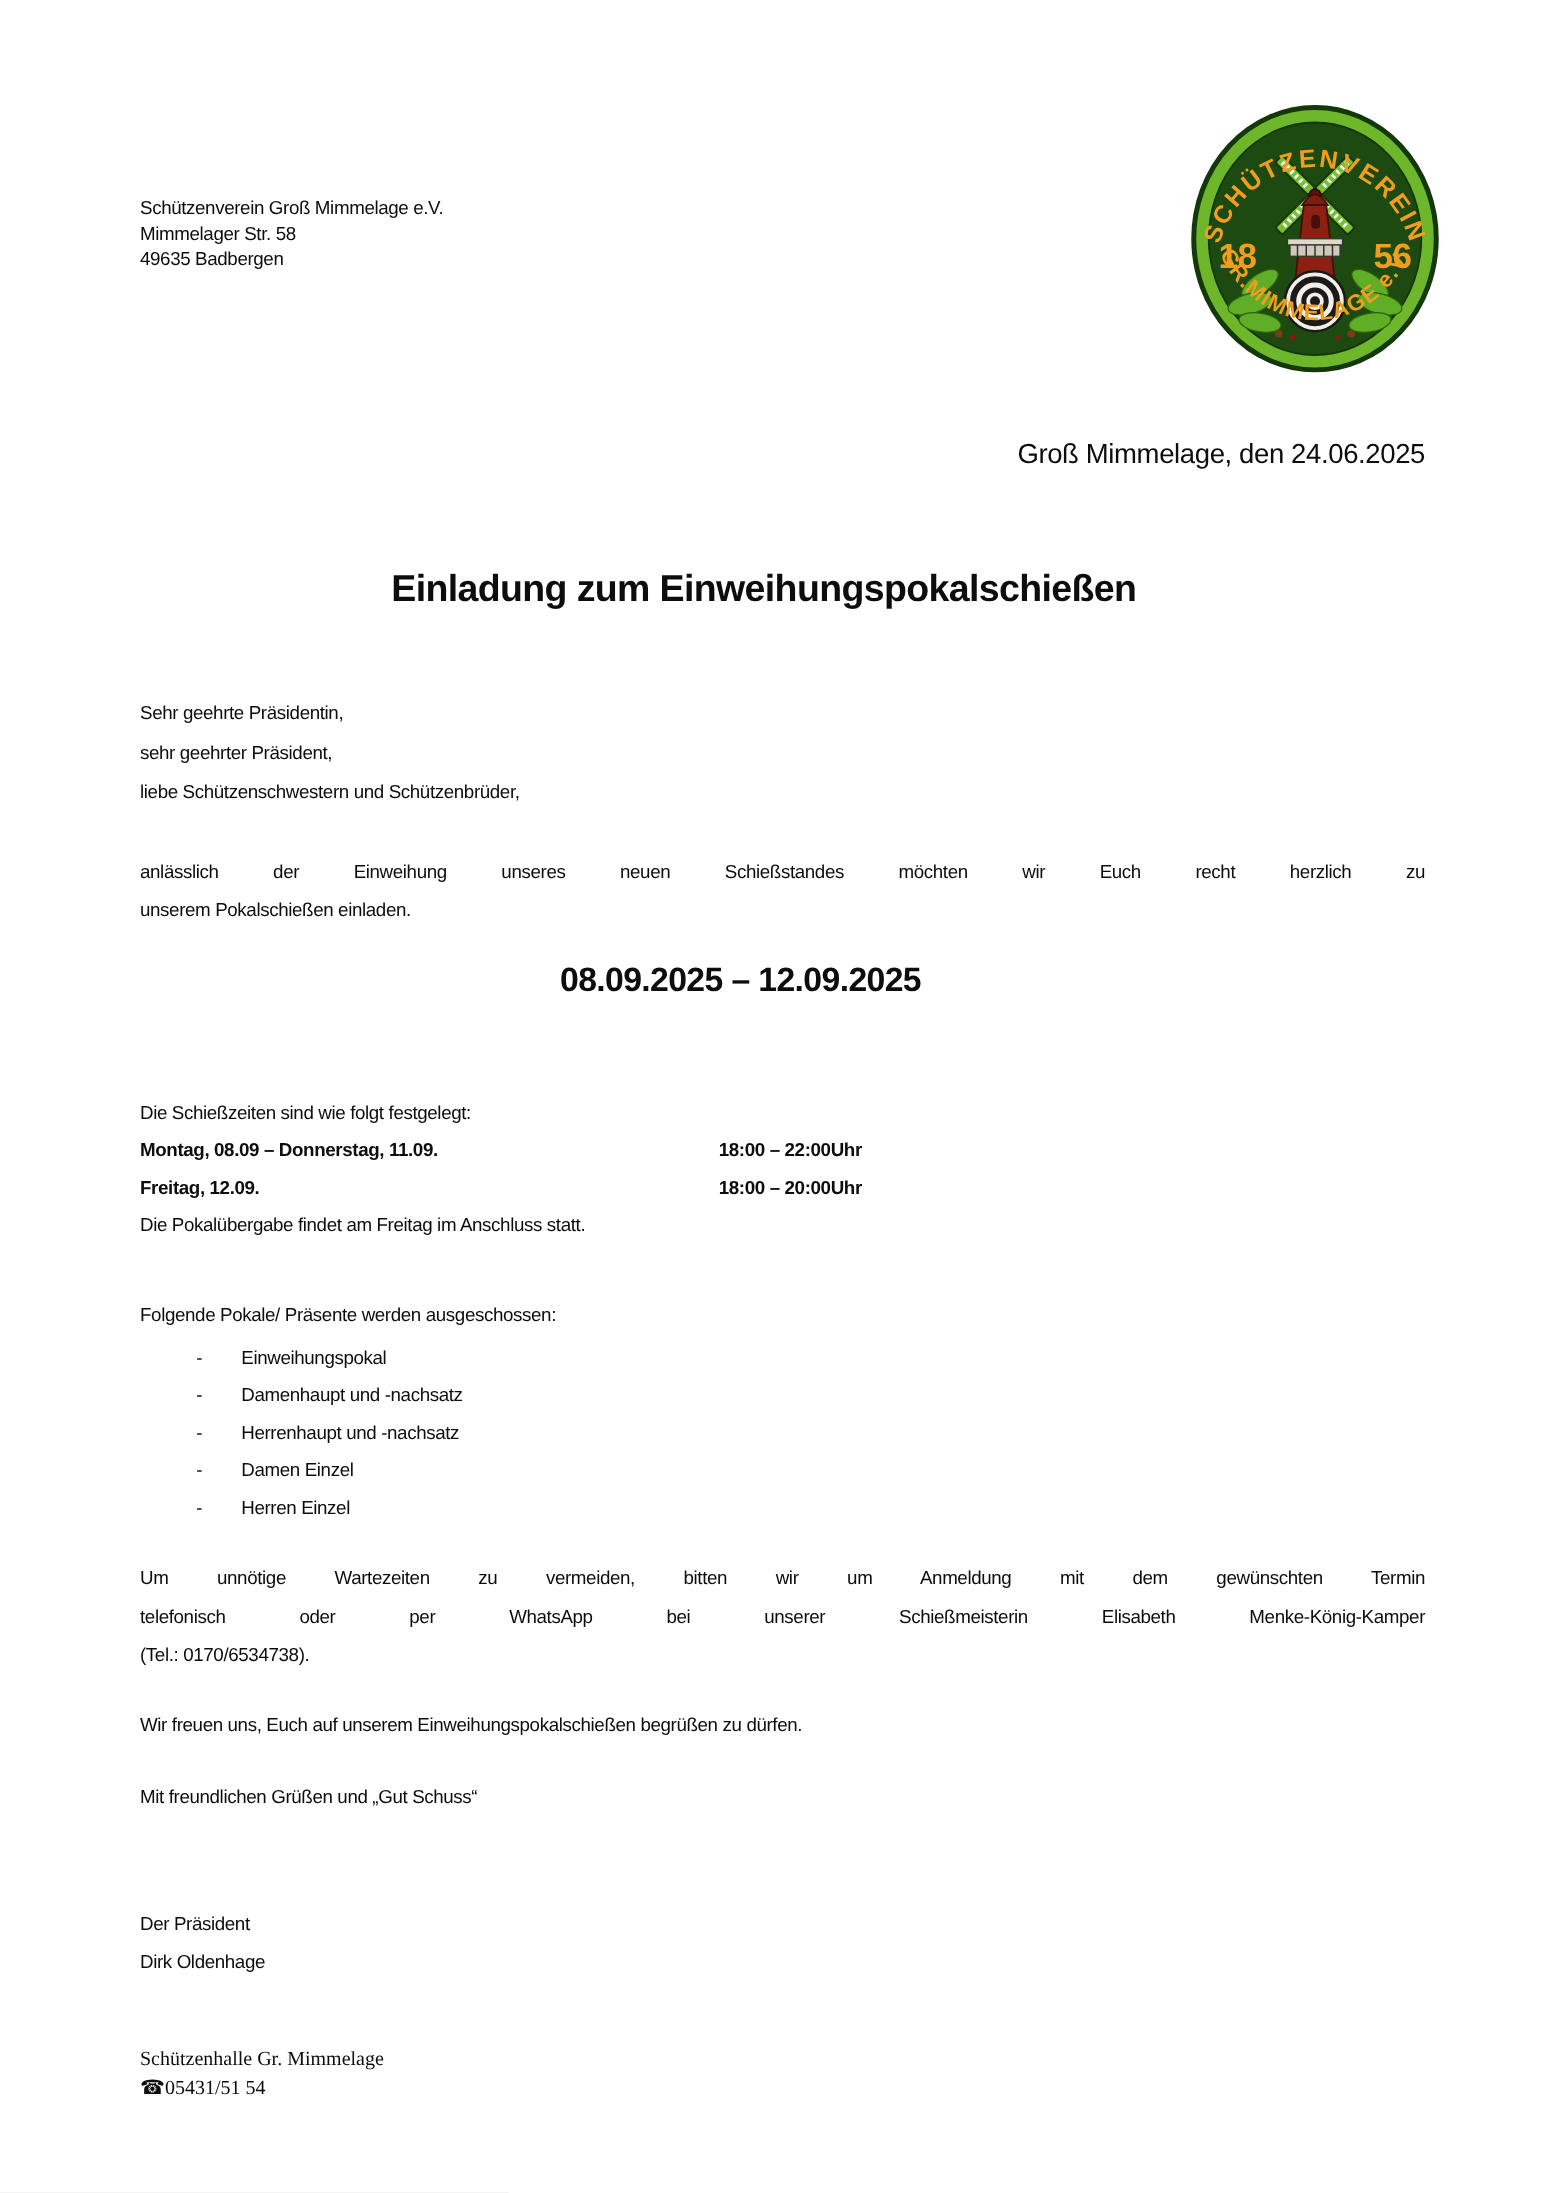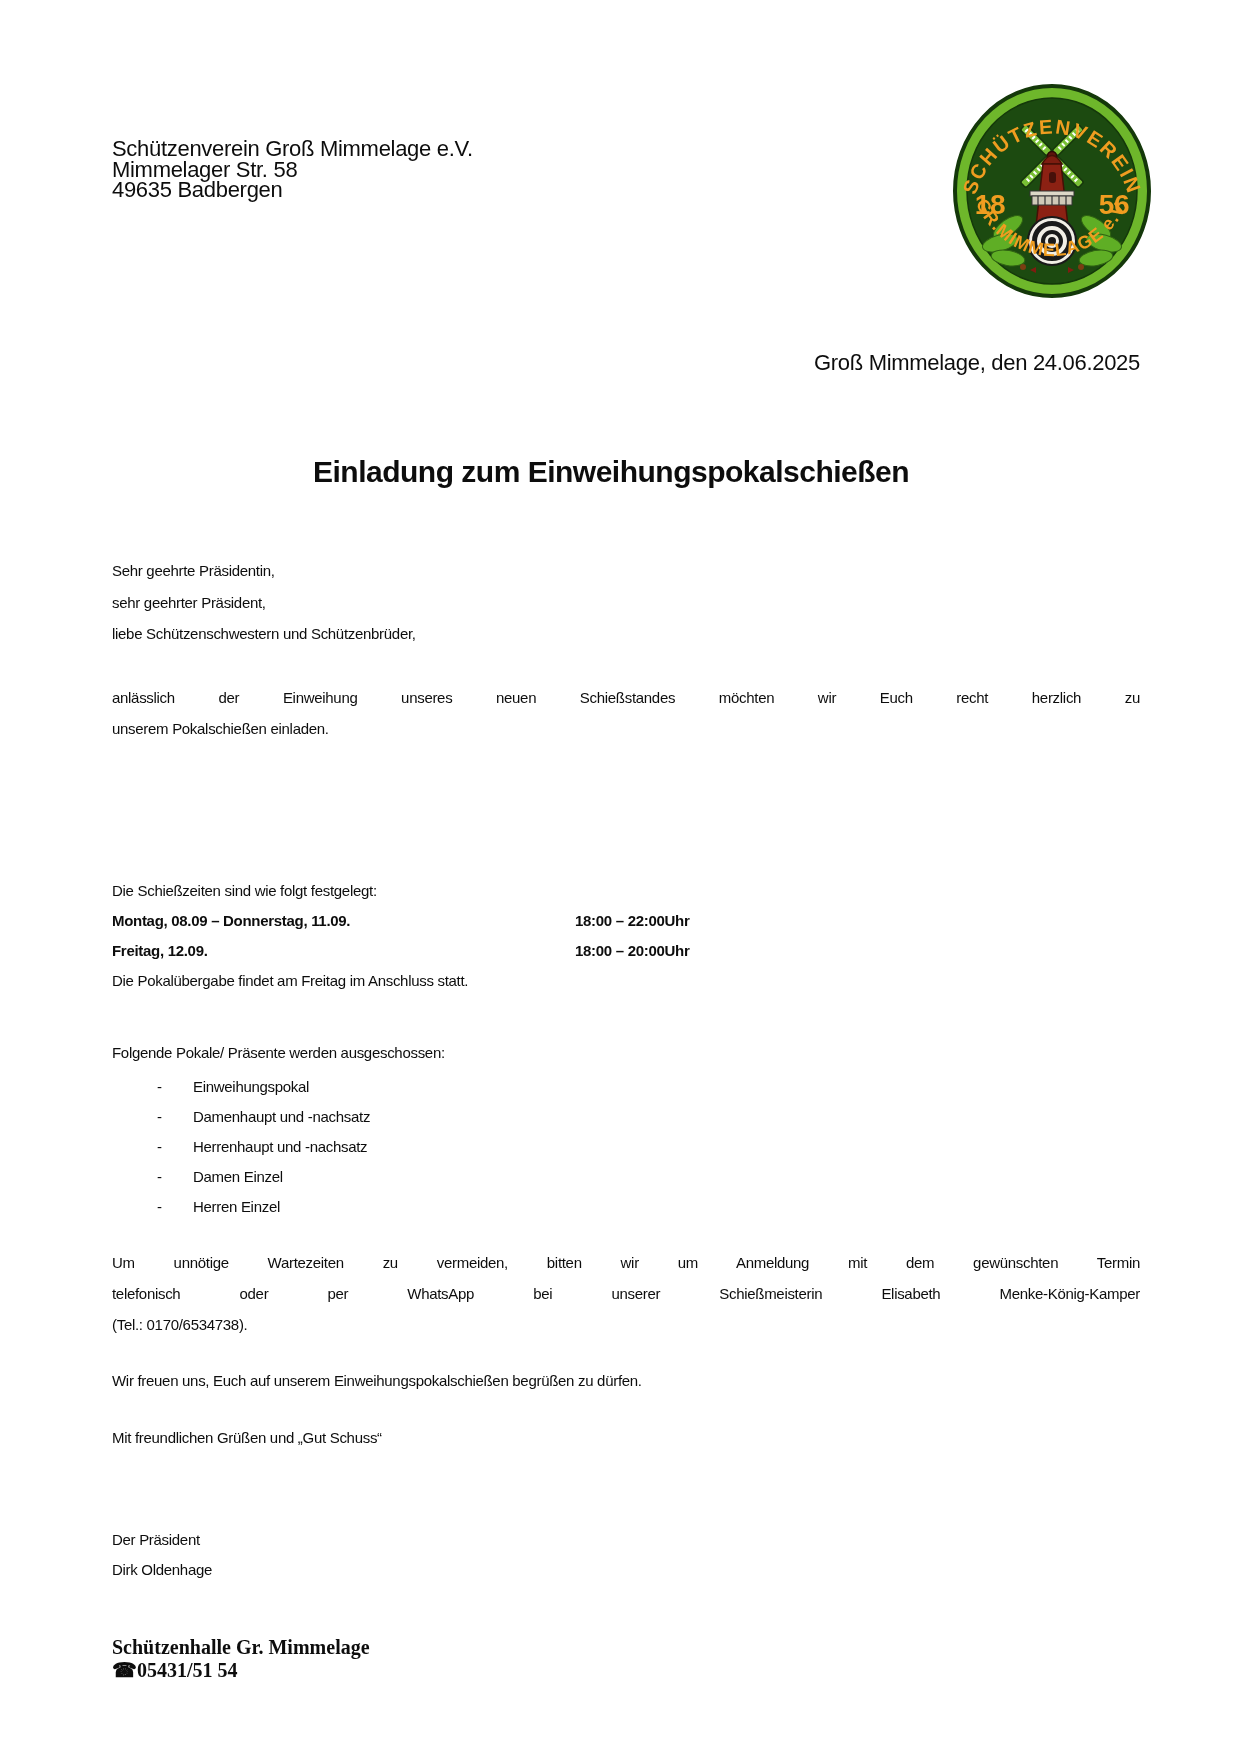--- a/index.html
+++ b/index.html
@@ -7,41 +7,41 @@
     position:relative;
     width:1240px;height:1754px;
     background:#ffffff;
     margin:0 auto;
     overflow:hidden;
     font-family:"Liberation Sans", sans-serif;
     color:#0d0d0d;
     letter-spacing:-0.3px;
   }
   .abs{position:absolute;}
-  .sender{left:112px;top:139px;font-size:22px;line-height:20.5px;font-weight:500;}
+  .sender{left:112px;top:157px;font-size:15px;line-height:20.5px;font-weight:500;}
   .logo-wrap{left:952px;top:84px;width:200px;height:214px;}
   .dateline{left:112px;top:350px;width:1028px;text-align:right;font-size:22px;}
   .title{left:313px;top:455px;font-size:30px;font-weight:700;letter-spacing:-0.5px;}
   .body-txt{font-size:15px;}
   .salutation{left:112px;top:555px;line-height:31.5px;}
   .intro{left:112px;top:682px;width:1028px;line-height:31px;}
   .just{text-align:justify;text-align-last:justify;}
   .eventdates{left:448px;top:769px;font-size:27px;font-weight:700;letter-spacing:-0.5px;}
   .schedule{left:112px;top:876px;width:1028px;line-height:30px;}
   .sched-row{position:relative;font-weight:700;}
   .sched-time{position:absolute;left:463px;top:0;}
   .prizes{left:112px;top:1038px;line-height:30px;}
   .prize-items{margin-top:4px;}
   .prize-item{padding-left:45px;display:flex;}
   .prize-marker{width:36px;flex:0 0 36px;}
   .registration{left:112px;top:1247px;width:1028px;line-height:31px;}
   .closing1{left:112px;top:1372px;}
   .closing2{left:112px;top:1429px;}
   .signature{left:112px;top:1525px;line-height:30px;}
-  .footer{left:112px;top:1636px;width:1028px;height:60px;font-family:"Liberation Serif", serif;font-size:20px;line-height:23px;letter-spacing:0;font-weight:bold;}
+  .footer{left:112px;top:1636px;width:1028px;height:60px;font-family:"Liberation Serif", serif;font-size:16px;line-height:23px;letter-spacing:0;}
   .footer-col-left{position:absolute;left:0;top:0;}
   .footer-col-right{position:absolute;left:463px;top:0;}
 </style>
 </head>
 <body>
 
 <div class="page">
 
   <div class="abs sender">
     <div>Schützenverein Groß Mimmelage e.V.</div>
@@ -124,20 +124,21 @@
     <div>Sehr geehrte Präsidentin,</div>
     <div>sehr geehrter Präsident,</div>
     <div>liebe Schützenschwestern und Schützenbrüder,</div>
   </div>
 
   <div class="abs intro body-txt">
     <div class="just">anlässlich der Einweihung unseres neuen Schießstandes möchten wir Euch recht herzlich zu</div>
     <div>unserem Pokalschießen einladen.</div>
   </div>
 
+  <div class="abs eventdates">08.09.2025 – 12.09.2025</div>
 
   <div class="abs schedule body-txt">
     <div>Die Schießzeiten sind wie folgt festgelegt:</div>
     <div class="sched-row">
       <span>Montag, 08.09 – Donnerstag, 11.09.</span>
       <span class="sched-time">18:00 – 22:00Uhr</span>
     </div>
     <div class="sched-row">
       <span>Freitag, 12.09.</span>
       <span class="sched-time">18:00 – 20:00Uhr</span>

